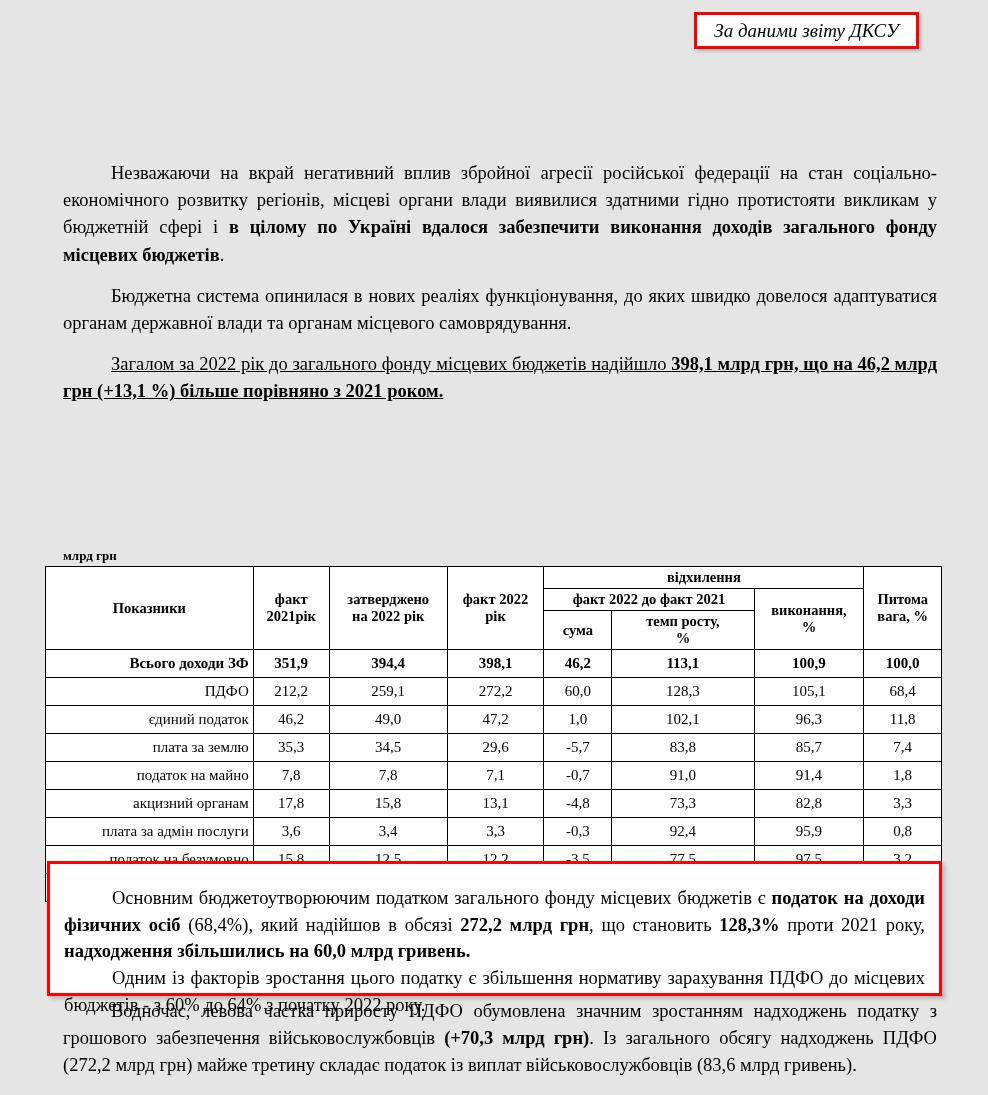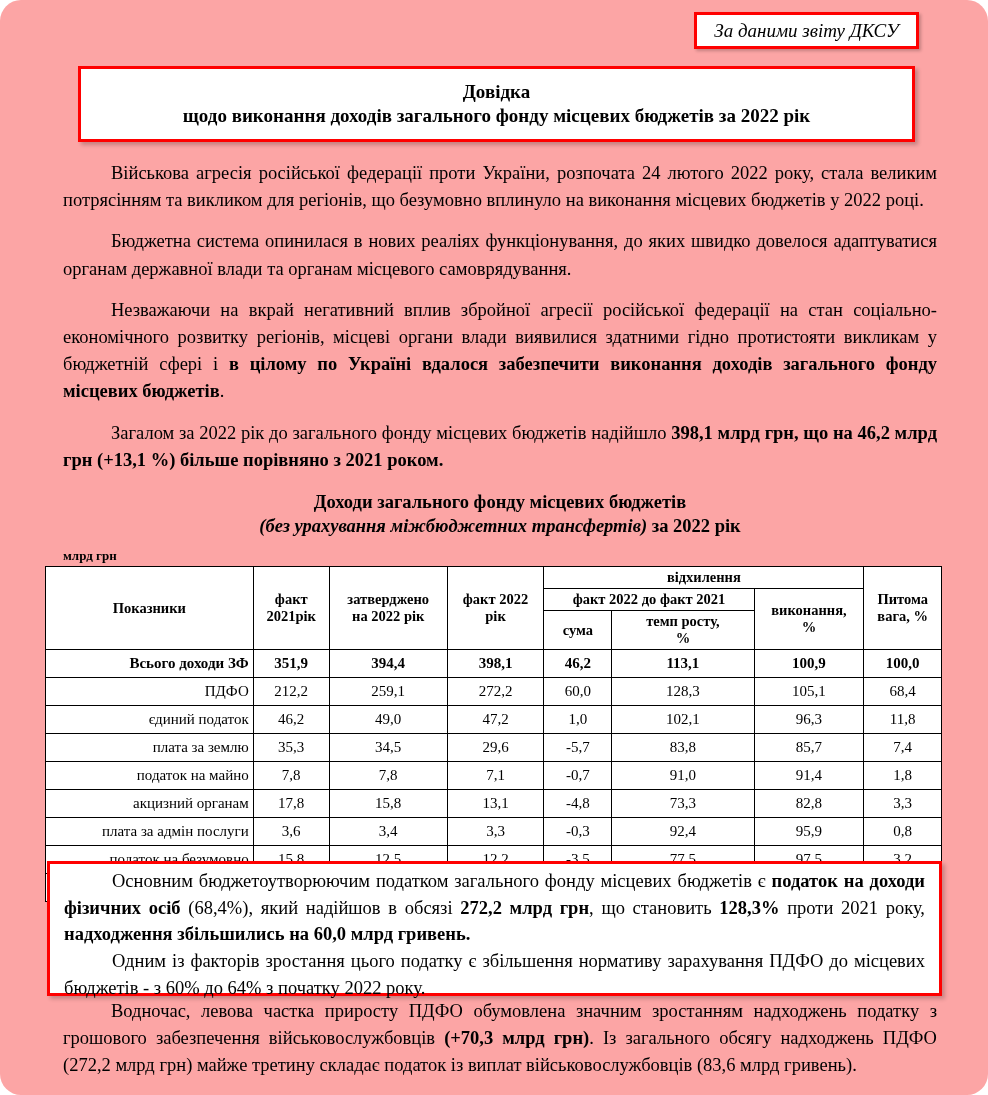--- a/index.html
+++ b/index.html
@@ -13,22 +13,21 @@
     position: relative;
     font-family: "Liberation Serif", "DejaVu Serif", serif;
     color: #000000;
     overflow: hidden;
   }
 
   .page {
     position: relative;
     width: 988px;
     height: 1095px;
-    background: #fca5a5;
-    border-radius: 21px;
+    background: #e5e5e5;
   }
 
   
   .source-stamp {
     position: absolute;
     left: 694px;
     top: 12px;
     width: 225px;
     height: 37px;
     border: 3px solid #FF0000;
@@ -81,21 +80,21 @@
     width: 874px;
   }
   p.para {
     margin: 0 0 14px 0;
     font-size: 18.5px;
     line-height: 1.47;
     text-align: justify;
     text-indent: 48px;
     text-justify: inter-word;
   }
-  p.para:last-child { margin-bottom: 0; }
+  p.para:last-child { margin-bottom: 0; text-decoration: underline; }
   .b { font-weight: bold; }
 
   
   .table-caption {
     position: absolute;
     left: 63px;
     top: 490px;
     width: 874px;
     text-align: center;
     font-size: 18.5px;
@@ -158,21 +157,21 @@
   
   .highlight-box {
     position: absolute;
     left: 47px;
     top: 861px;
     width: 895px;
     height: 135px;
     border: 3px solid #FF0000;
     background: #ffffff;
     box-sizing: border-box;
-    padding: 4px 14px 7px 14px;
+    padding: 21px 14px 7px 14px;
     box-shadow: 3px 3px 4px rgba(0,0,0,0.2);
   }
   .highlight-box p {
     margin: 0;
     font-size: 18.5px;
     line-height: 1.44;
     text-align: justify;
     text-indent: 48px;
   }
 
@@ -193,36 +192,27 @@
 </style>
 </head>
 <body>
 
 <div class="page">
 
   <div class="source-stamp">
     <span>За даними звіту ДКСУ</span>
   </div>
 
-  <div class="title-box">
-    <div class="title-line1">Довідка</div>
-    <div class="title-line2">щодо виконання доходів загального фонду місцевих бюджетів за 2022 рік</div>
-  </div>
 
   <div class="body-area">
-    <p class="para"><span>Військова агресія російської федерації проти України, розпочата 24 лютого 2022 року, стала великим потрясінням та викликом для регіонів, що безумовно вплинуло на виконання місцевих бюджетів у 2022 році.</span></p>
+    <p class="para"><span>Незважаючи на вкрай негативний вплив збройної агресії російської федерації на стан соціально-економічного розвитку регіонів, місцеві органи влади виявилися здатними гідно протистояти викликам у бюджетній сфері і </span><span class="b">в цілому по Україні вдалося забезпечити виконання доходів загального фонду місцевих бюджетів</span><span>.</span></p>
     <p class="para"><span>Бюджетна система опинилася в нових реаліях функціонування, до яких швидко довелося адаптуватися органам державної влади та органам місцевого самоврядування.</span></p>
-    <p class="para"><span>Незважаючи на вкрай негативний вплив збройної агресії російської федерації на стан соціально-економічного розвитку регіонів, місцеві органи влади виявилися здатними гідно протистояти викликам у бюджетній сфері і </span><span class="b">в цілому по Україні вдалося забезпечити виконання доходів загального фонду місцевих бюджетів</span><span>.</span></p>
     <p class="para"><span>Загалом за 2022 рік до загального фонду місцевих бюджетів надійшло </span><span class="b">398,1 млрд грн, що на 46,2 млрд грн (+13,1 %) більше порівняно з 2021 роком.</span></p>
   </div>
 
-  <div class="table-caption">
-    <div class="cap-line1">Доходи загального фонду місцевих бюджетів</div>
-    <div><span class="cap-italic">(без урахування міжбюджетних трансфертів)</span><span class="cap-bold"> за 2022 рік</span></div>
-  </div>
 
   <div class="units-label">млрд грн</div>
 
   <table class="data-table">
     <thead>
       <tr>
         <th class="col-name" rowspan="3">Показники</th>
         <th rowspan="3">
           <span>факт</span><br>
           <span>2021рік</span>

